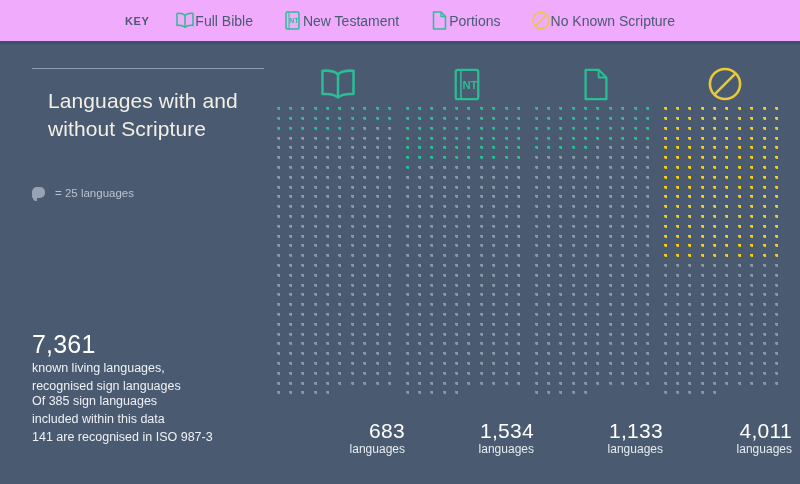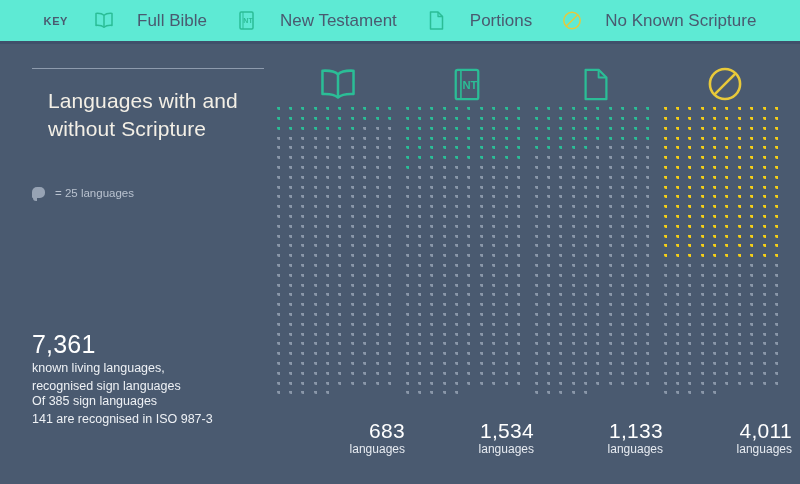--- a/index.html
+++ b/index.html
@@ -11,21 +11,21 @@
     width: 800px;
     height: 484px;
     overflow: hidden;
     font-family: "Liberation Sans", sans-serif;
     -webkit-font-smoothing: antialiased;
   }
 
   
   .key-bar {
     height: 44px;
-    background: #5eead4;
+    background: #f0abfc;
     display: flex;
     align-items: center;
     justify-content: center;
     gap: 0;
     box-sizing: border-box;
     border-bottom: 3px solid #40506a;
   }
   .key-label {
     color: #4a5a70;
     font-size: 11px;
@@ -34,22 +34,22 @@
     margin-right: 26px;
   }
   .key-item {
     display: flex;
     align-items: center;
     margin-right: 30px;
   }
   .key-item:last-child { margin-right: 0; }
   .key-item .ktext {
     color: #4a5a70;
-    font-size: 17px;
-    margin-left: 23px;
+    font-size: 14px;
+    margin-left: 0;
     white-space: nowrap;
   }
   .key-icon {
     width: 20px;
     height: 22px;
     display: flex;
     align-items: center;
     justify-content: center;
   }
 
@@ -280,20 +280,21 @@
   <div class="stat-block">
     <div class="stat-big">7,361</div>
     <div class="stat-sub">
       <div>known living languages,</div>
       <div>recognised sign languages</div>
     </div>
   </div>
 
   <div class="note-block">
     <div>Of 385 sign languages</div>
+    <div>included within this data</div>
     <div>141 are recognised in ISO 987-3</div>
   </div>
 
   <div class="columns">
 
     <div class="column">
       <div class="col-icon">
         <span>
           <svg width="40" height="33" viewBox="0 0 20 17">
             <path d="M10 3.2 C8.2 1.6 5.4 1.2 2 1.4 L2 13.4 C5.4 13.2 8.2 13.6 10 15.2 C11.8 13.6 14.6 13.2 18 13.4 L18 1.4 C14.6 1.2 11.8 1.6 10 3.2 Z" fill="none" stroke="#2bbd96" stroke-width="1.3" stroke-linejoin="round"></path>

